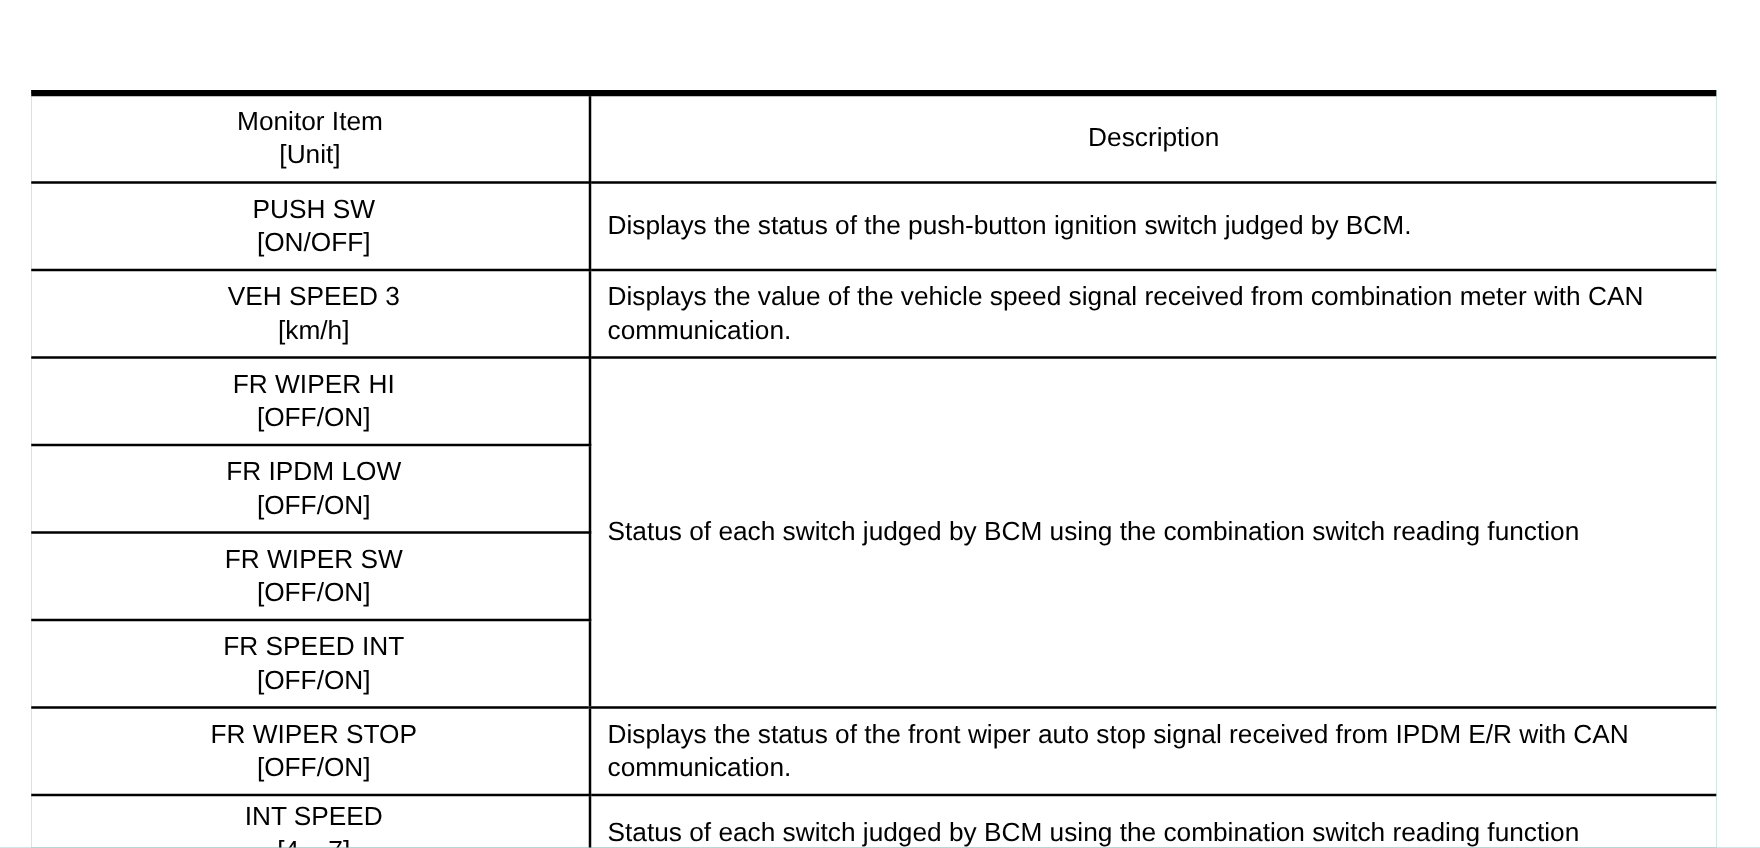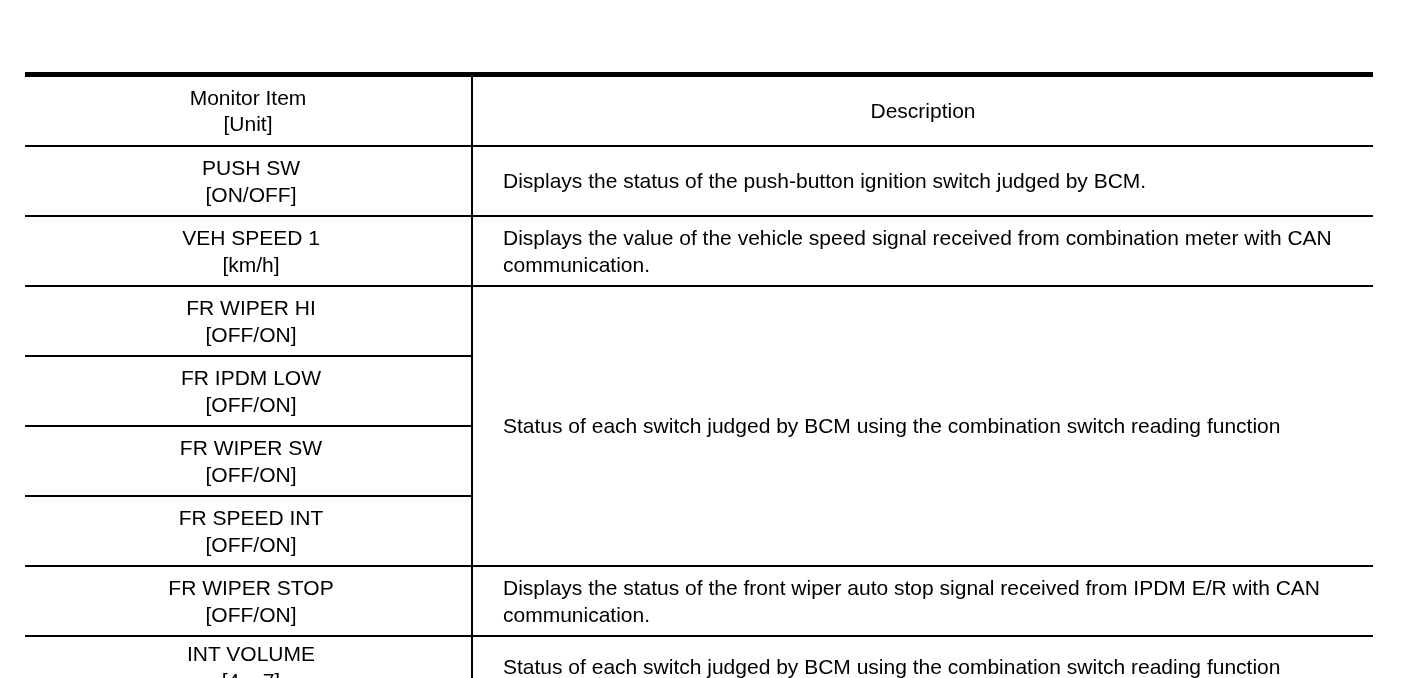--- a/index.html
+++ b/index.html
@@ -52,21 +52,21 @@
   }
   tbody td.item-cell {
     height: 70px;
     border-right: 2px solid #000000;
     padding-left: 14px;
     padding-right: 8px;
     text-align: center;
   }
   tbody tr:last-child td.item-cell { height: 64px; }
   tbody td.desc-cell {
-    padding-left: 30px;
+    padding-left: 13px;
     padding-right: 18px;
     text-align: left;
   }
 </style>
 </head>
 <body>
 
 <div class="page">
   <table class="monitor-table">
     <colgroup>
@@ -86,21 +86,21 @@
 
     <tr>
           <td class="item-cell">
             <div>PUSH SW</div>
             <div>[ON/OFF]</div>
           </td>
           <td class="desc-cell">Displays the status of the push-button ignition switch judged by BCM.</td>
         </tr>
         <tr>
           <td class="item-cell">
-            <div>VEH SPEED 1</div>
+            <div>VEH SPEED 3</div>
             <div>[km/h]</div>
           </td>
           <td class="desc-cell">Displays the value of the vehicle speed signal received from combination meter with CAN communication.</td>
         </tr>
         <tr>
           <td class="item-cell">
             <div>FR WIPER HI</div>
             <div>[OFF/ON]</div>
           </td>
           <td class="desc-cell" rowspan="4">Status of each switch judged by BCM using the combination switch reading function</td>
@@ -125,20 +125,20 @@
         </tr>
         <tr>
           <td class="item-cell">
             <div>FR WIPER STOP</div>
             <div>[OFF/ON]</div>
           </td>
           <td class="desc-cell">Displays the status of the front wiper auto stop signal received from IPDM E/R with CAN communication.</td>
         </tr>
         <tr>
           <td class="item-cell">
-            <div>INT VOLUME</div>
+            <div>INT SPEED</div>
             <div>[4 – 7]</div>
           </td>
           <td class="desc-cell">Status of each switch judged by BCM using the combination switch reading function</td>
         </tr>
       </tbody>
   </table>
 </div>
 
 </body></html>

